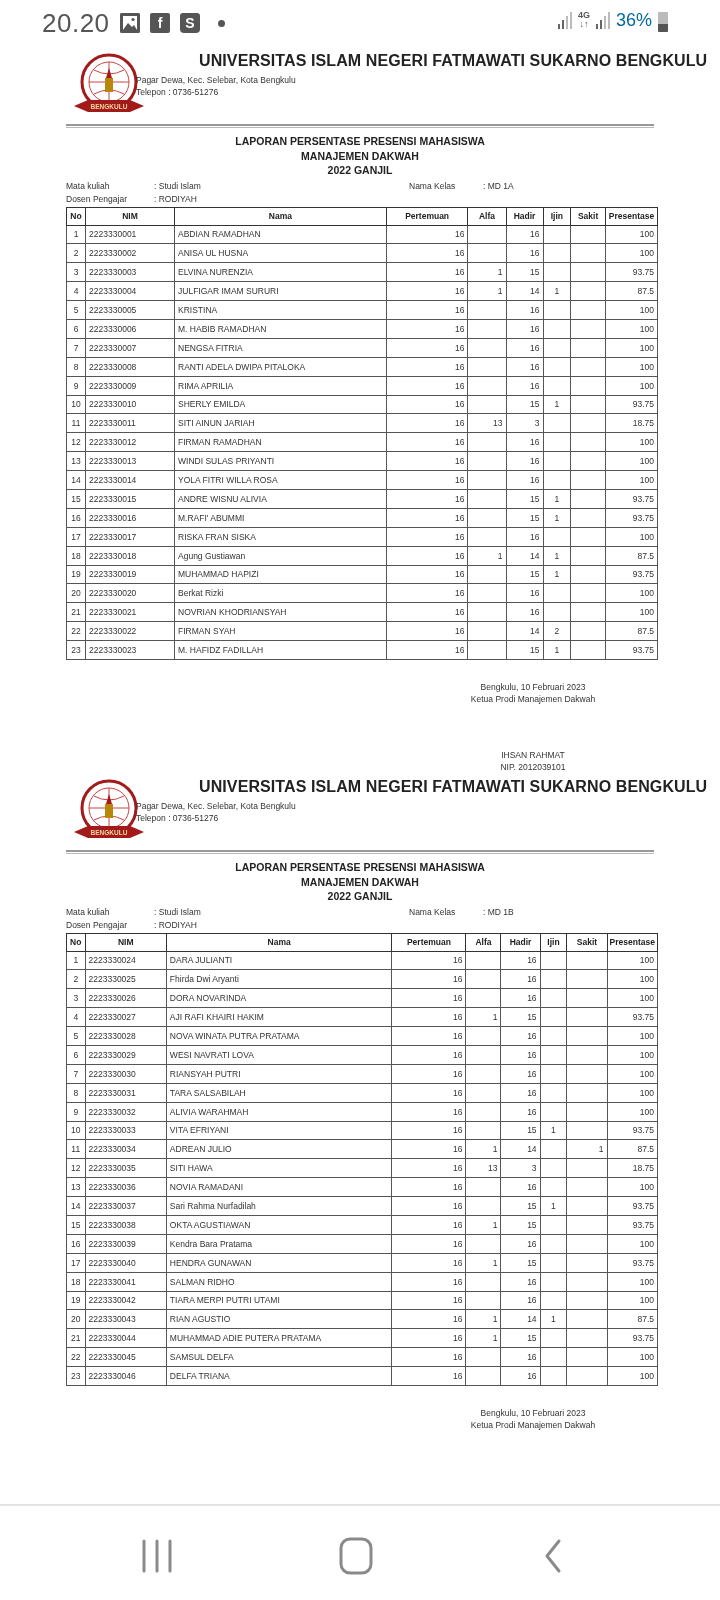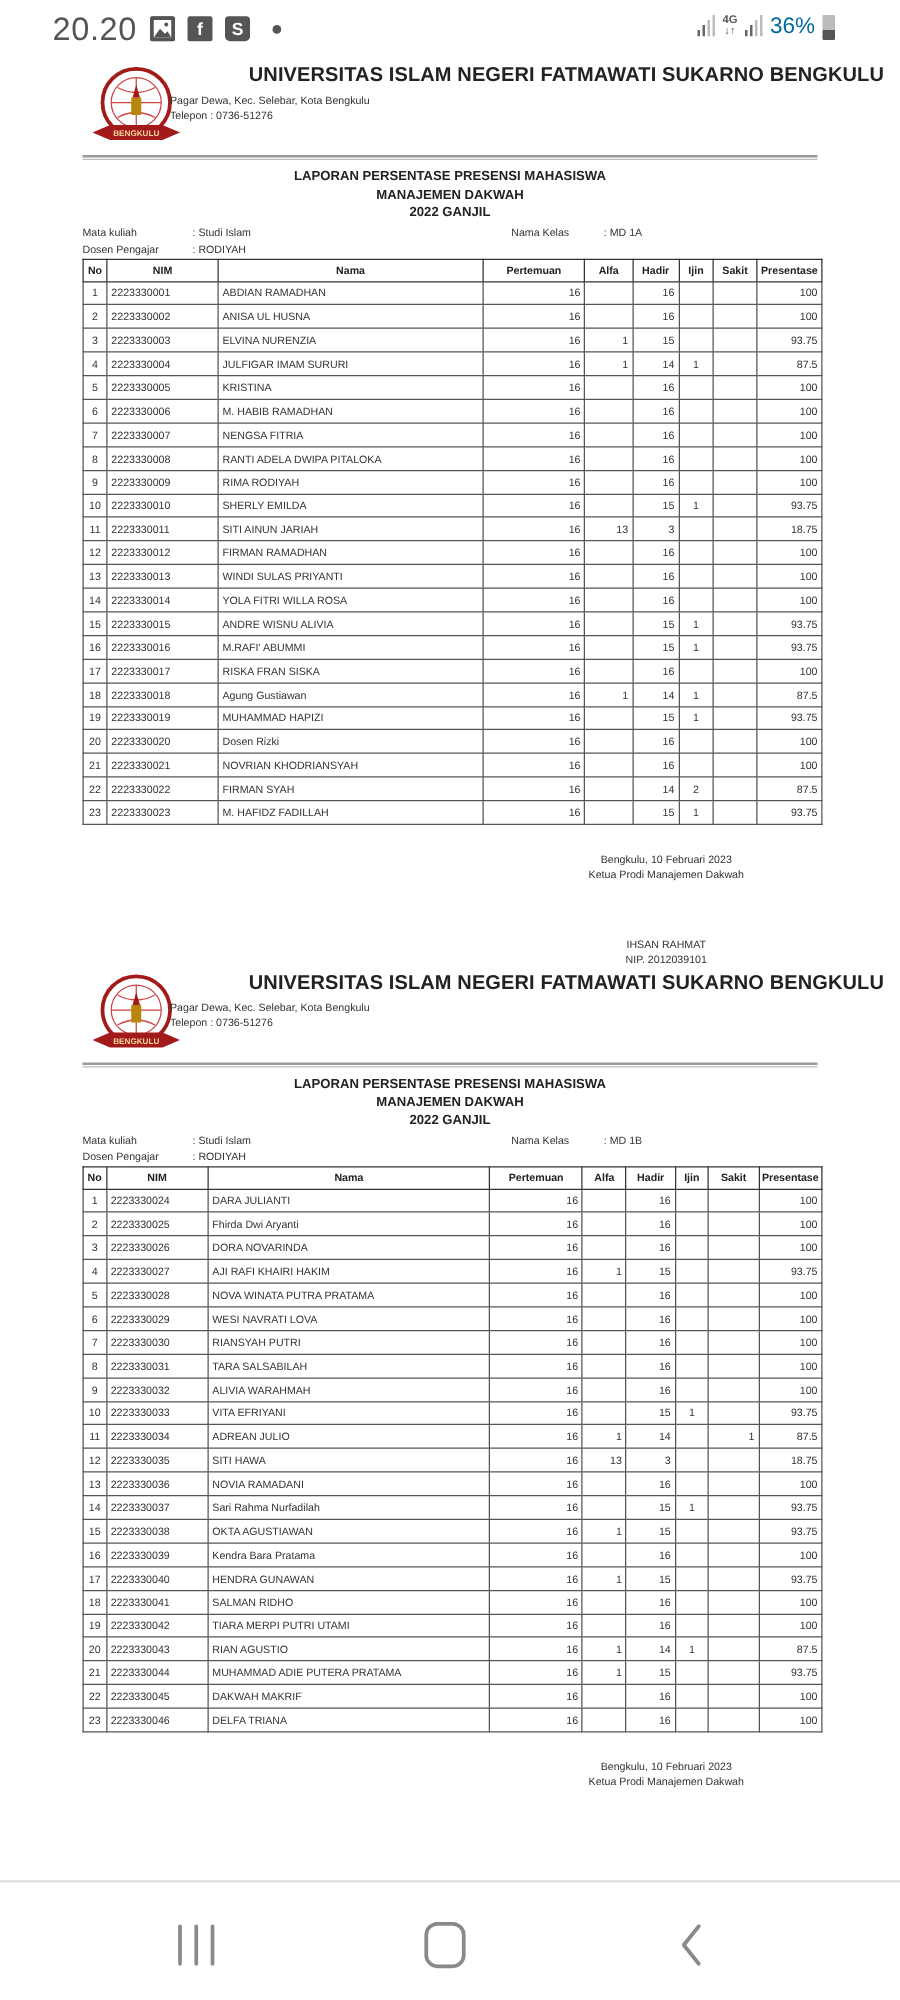--- a/index.html
+++ b/index.html
@@ -218,21 +218,21 @@
           <td class="r">16</td>
           <td class="r"></td>
           <td class="r">16</td>
           <td class="c"></td>
           <td class="r"></td>
           <td class="r">100</td>
         </tr>
         <tr>
           <td class="c">9</td>
           <td>2223330009</td>
-          <td>RIMA RODIYAH</td>
+          <td>RIMA APRILIA</td>
           <td class="r">16</td>
           <td class="r"></td>
           <td class="r">16</td>
           <td class="c"></td>
           <td class="r"></td>
           <td class="r">100</td>
         </tr>
         <tr>
           <td class="c">10</td>
           <td>2223330010</td>
@@ -339,21 +339,21 @@
           <td class="r">16</td>
           <td class="r"></td>
           <td class="r">15</td>
           <td class="c">1</td>
           <td class="r"></td>
           <td class="r">93.75</td>
         </tr>
         <tr>
           <td class="c">20</td>
           <td>2223330020</td>
-          <td>Dosen Rizki</td>
+          <td>Berkat Rizki</td>
           <td class="r">16</td>
           <td class="r"></td>
           <td class="r">16</td>
           <td class="c"></td>
           <td class="r"></td>
           <td class="r">100</td>
         </tr>
         <tr>
           <td class="c">21</td>
           <td>2223330021</td>
@@ -681,21 +681,21 @@
           <td class="r">16</td>
           <td class="r">1</td>
           <td class="r">15</td>
           <td class="c"></td>
           <td class="r"></td>
           <td class="r">93.75</td>
         </tr>
         <tr>
           <td class="c">22</td>
           <td>2223330045</td>
-          <td>DAKWAH MAKRIF</td>
+          <td>SAMSUL DELFA</td>
           <td class="r">16</td>
           <td class="r"></td>
           <td class="r">16</td>
           <td class="c"></td>
           <td class="r"></td>
           <td class="r">100</td>
         </tr>
         <tr>
           <td class="c">23</td>
           <td>2223330046</td>

